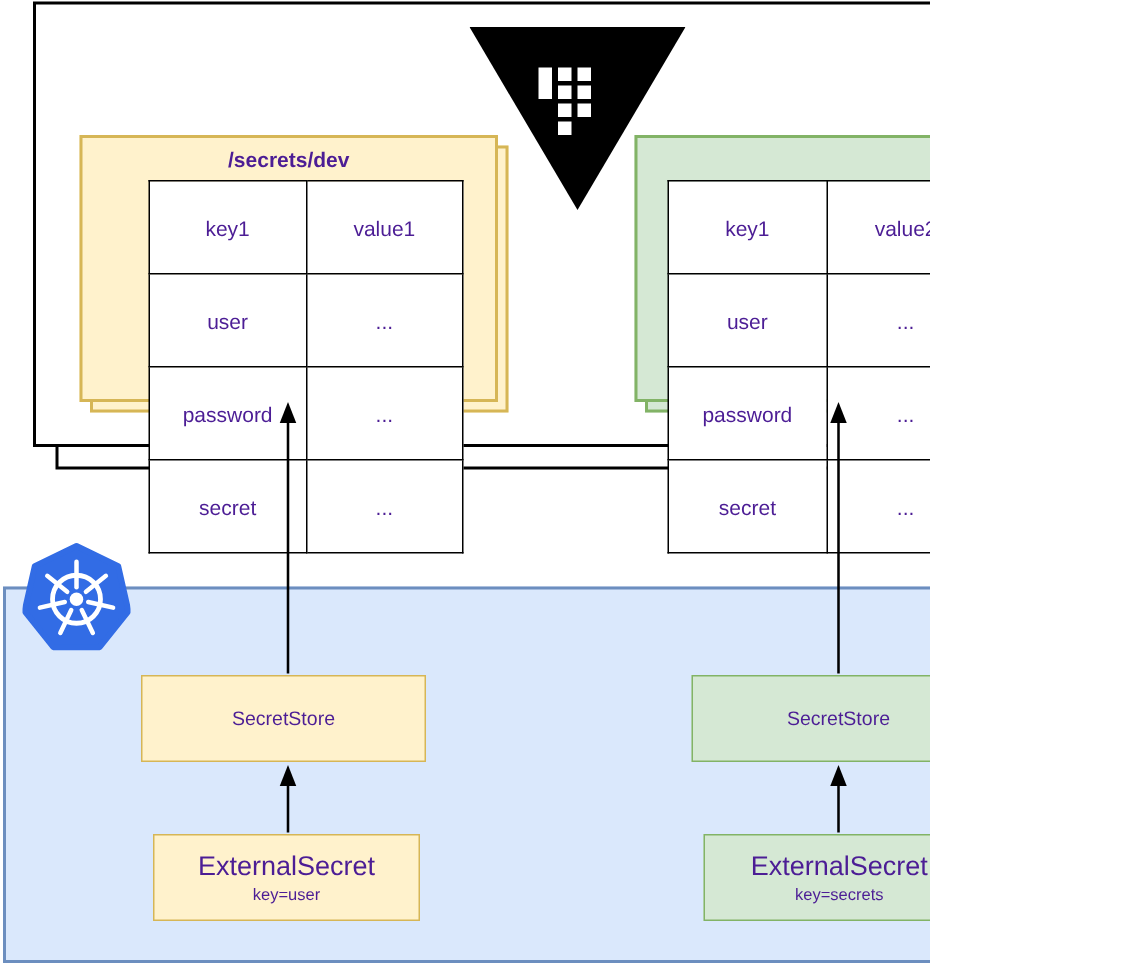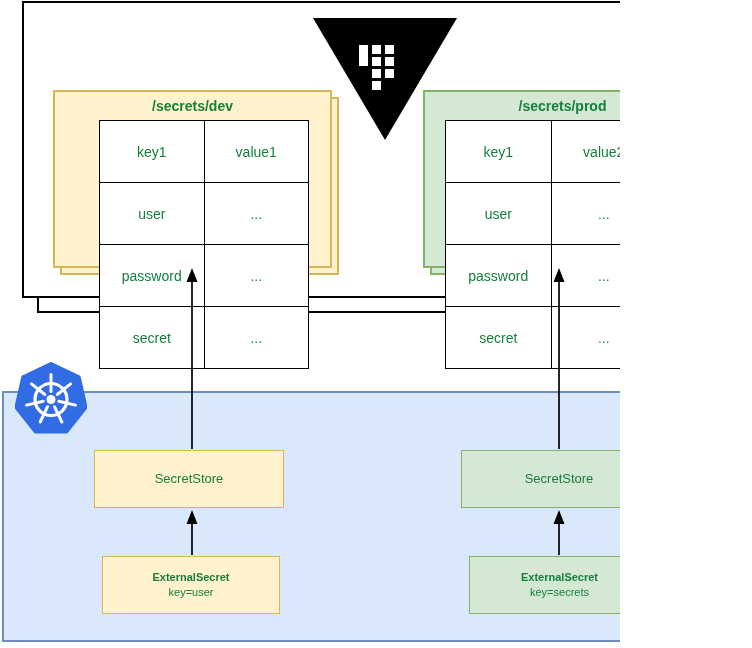--- a/index.html
+++ b/index.html
@@ -1,18 +1,18 @@
 <!DOCTYPE html>
 <html style="--yellow-fill: #FFF2CC; --yellow-border: #D6B656; --green-fill: #D5E8D4; --green-border: #82B366; --blue-fill: #DAE8FC; --blue-border: #6C8EBF; --k8s-blue: #326CE5; --vault-black: #000000;"><head>
 <meta charset="utf-8">
 <style>
   html,body{margin:0;padding:0;background:#fff;}
   .canvas{
     position:relative;width:620px;height:648px;background:#fff;overflow:hidden;
-    font-family:"Liberation Sans", sans-serif;color:#15803d;
+    font-family:"Liberation Sans", sans-serif;color:#4c1d95;
   }
   
   .vrect{position:absolute;width:705px;height:297px;background:#fff;border:2px solid #000;box-sizing:border-box;}
   .vrect.back{left:37px;top:16px;}
   .vrect.front{left:22px;top:1px;}
   
   .vault-logo{position:absolute;left:313px;top:18px;width:144px;height:122px;}
   
   .panel{position:absolute;width:279px;height:178px;box-sizing:border-box;border:2px solid;}
   .panel.yellow{background:var(--yellow-fill);border-color:var(--yellow-border);}
@@ -20,21 +20,21 @@
   .panel-title{position:absolute;left:0;top:0;width:100%;height:28px;display:flex;align-items:center;justify-content:center;font-weight:bold;font-size:14px;}
   .kv-table{position:absolute;top:28px;border-collapse:collapse;table-layout:fixed;}
   .kv-table td{border:1.5px solid #000;background:#fff;height:29px;text-align:center;vertical-align:middle;font-size:14px;padding:16px;}
   
   .k8s-cluster{position:absolute;left:2px;top:391px;width:747px;height:251px;background:var(--blue-fill);border:2px solid var(--blue-border);box-sizing:border-box;}
   .k8s-logo{position:absolute;left:15px;top:360px;width:72px;height:78px;}
   
   .node{position:absolute;box-sizing:border-box;display:flex;align-items:center;justify-content:center;flex-direction:column;font-size:13px;line-height:1.35;border:1.5px solid;}
   .node.yellow{background:var(--yellow-fill);border-color:var(--yellow-border);}
   .node.green{background:var(--green-fill);border-color:var(--green-border);}
-  .node .title{font-weight:bold;font-size:11px;}
+  .node .title{font-weight:normal;font-size:18px;}
   .node .sub{font-size:11px;}
   
   .arrows{position:absolute;left:0;top:0;width:752px;height:648px;pointer-events:none;}
 </style>
 </head>
 <body>
 
 <div class="canvas">
 
   <div class="vrect back"></div>
@@ -72,21 +72,20 @@
         <tr>
           <td>secret</td>
           <td>...</td>
         </tr>
       </tbody>
     </table>
   </div>
 
   <div class="panel green" style="left:430px;top:97px;"></div>
   <div class="panel green" style="left:423px;top:90px;">
-    <div class="panel-title">/secrets/prod</div>
     <table class="kv-table" style="left:20px;width:212px;">
       <tbody>
         <tr>
           <td>key1</td>
           <td>value2</td>
         </tr>
         <tr>
           <td>user</td>
           <td>...</td>
         </tr>

